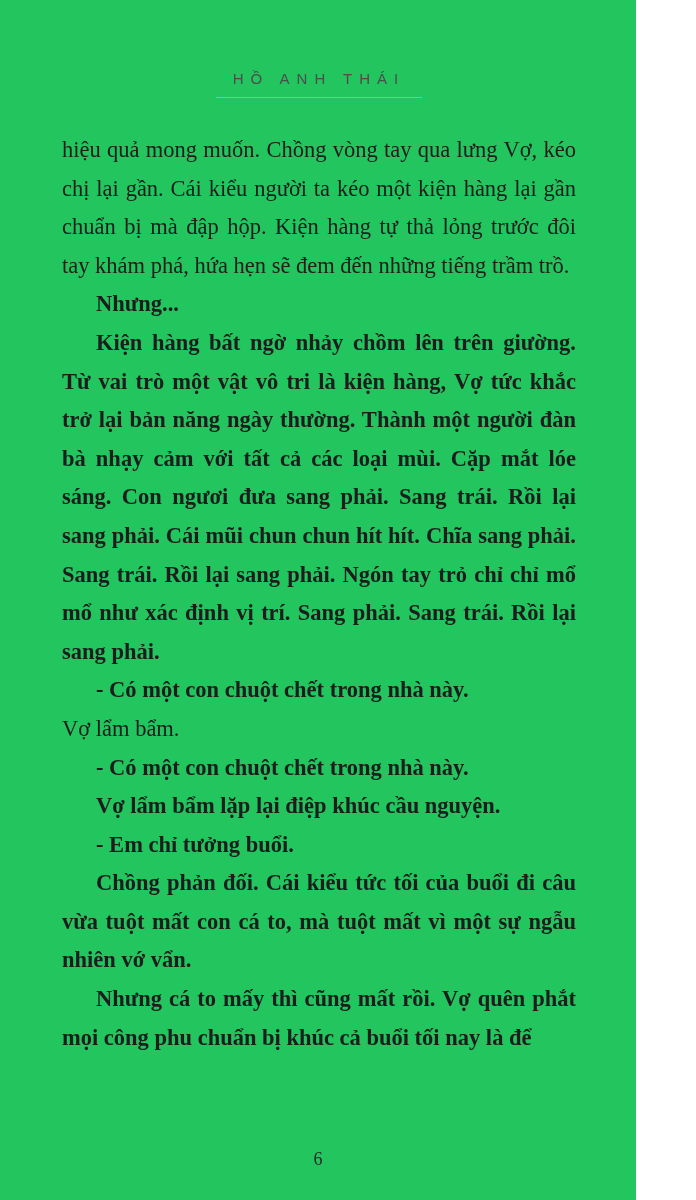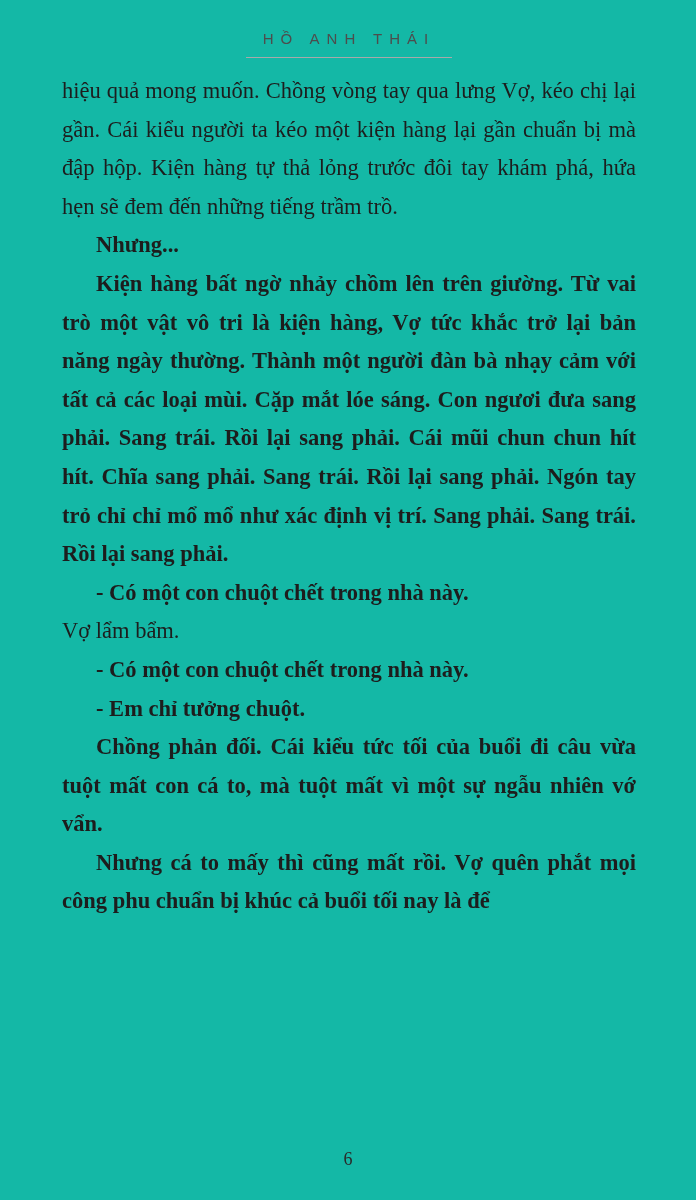--- a/index.html
+++ b/index.html
@@ -9,24 +9,24 @@
     background: #ffffff;
   }
 
   body {
     font-family: "Liberation Serif", serif;
     color: #1d1d1d;
   }
 
   .page {
     position: relative;
-    width: 696px;
+    width: 636px;
     height: 1200px;
-    background: #14b8a6;
-    padding: 30px 60px 0 62px;
+    background: #22c55e;
+    padding: 70px 60px 0 62px;
     overflow: hidden;
   }
 
   .running-head {
     text-align: center;
     font-family: "Liberation Sans", sans-serif;
     font-size: 15px;
     font-weight: 400;
     letter-spacing: 7px;
     color: #4d4d4d;
@@ -34,21 +34,21 @@
   }
 
   .header-rule {
     width: 206px;
     height: 0;
     border-top: 1px solid #a9a9a9;
     margin: 10px auto 0 auto;
   }
 
   .text-block {
-    margin-top: 14px;
+    margin-top: 33px;
   }
 
   .text-block p {
     font-size: 22.5px;
     line-height: 38.6px;
     text-align: justify;
     color: #1d1d1d;
   }
 
   .text-block p.indent {
@@ -80,21 +80,22 @@
     <div class="header-rule"></div>
   </header>
 
   <main class="text-block">
     <p class="no-indent">hiệu quả mong muốn. Chồng vòng tay qua lưng Vợ, kéo chị lại gần. Cái kiểu người ta kéo một kiện hàng lại gần chuẩn bị mà đập hộp. Kiện hàng tự thả lỏng trước đôi tay khám phá, hứa hẹn sẽ đem đến những tiếng trầm trồ.</p>
     <p class="indent">Nhưng...</p>
     <p class="indent">Kiện hàng bất ngờ nhảy chồm lên trên giường. Từ vai trò một vật vô tri là kiện hàng, Vợ tức khắc trở lại bản năng ngày thường. Thành một người đàn bà nhạy cảm với tất cả các loại mùi. Cặp mắt lóe sáng. Con ngươi đưa sang phải. Sang trái. Rồi lại sang phải. Cái mũi chun chun hít hít. Chĩa sang phải. Sang trái. Rồi lại sang phải. Ngón tay trỏ chỉ chỉ mổ mổ như xác định vị trí. Sang phải. Sang trái. Rồi lại sang phải.</p>
     <p class="indent">- Có một con chuột chết trong nhà này.</p>
     <p class="no-indent">Vợ lẩm bẩm.</p>
     <p class="indent">- Có một con chuột chết trong nhà này.</p>
-    <p class="indent">- Em chỉ tưởng chuột.</p>
+    <p class="indent">Vợ lẩm bẩm lặp lại điệp khúc cầu nguyện.</p>
+    <p class="indent">- Em chỉ tưởng buổi.</p>
     <p class="indent">Chồng phản đối. Cái kiểu tức tối của buổi đi câu vừa tuột mất con cá to, mà tuột mất vì một sự ngẫu nhiên vớ vẩn.</p>
     <p class="indent">Nhưng cá to mấy thì cũng mất rồi. Vợ quên phắt mọi công phu chuẩn bị khúc cả buổi tối nay là để</p>
   </main>
 
   <footer>
     <div class="page-number">6</div>
   </footer>
 
 </div>
 

